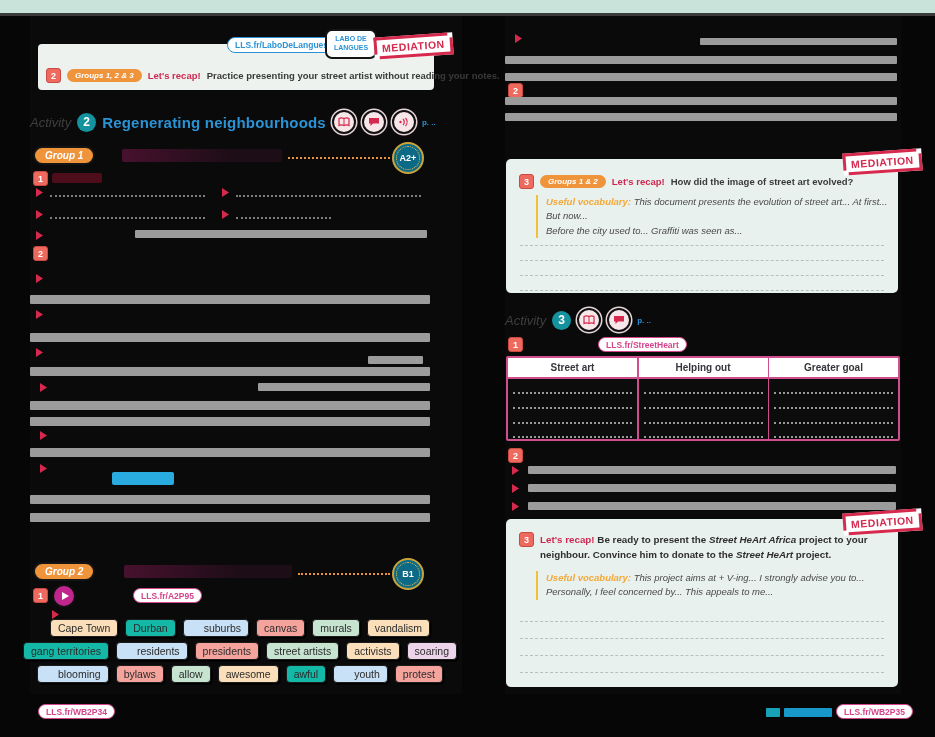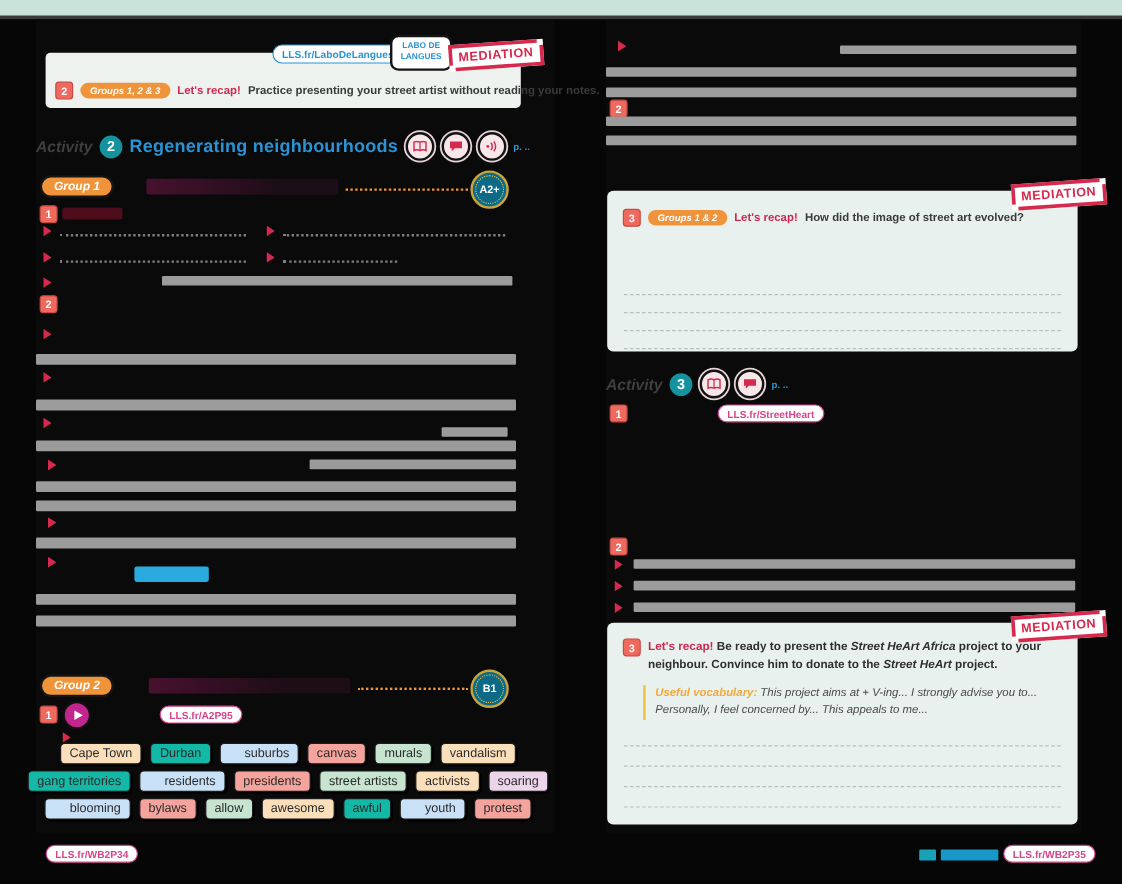--- a/index.html
+++ b/index.html
@@ -27,21 +27,21 @@
   .level-badge::before{content:'';position:absolute;inset:2px;border:1px dotted #e6c34f;border-radius:50%;}
   .labo-badge{position:absolute;background:#fff;border:2px solid #141414;border-radius:7px;color:#2a93d5;
               font-size:7px;font-weight:bold;text-align:center;line-height:1.25;padding:4px 5px;}
   .stamp{position:absolute;background:#fff;color:#d5294d;font-weight:bold;font-size:10.5px;letter-spacing:.5px;
          padding:5px 8px;transform:rotate(-4deg);white-space:nowrap;}
   .stamp::before{content:'';position:absolute;left:0;top:0;width:90%;height:62%;
                  border-top:3px solid #d5294d;border-left:3px solid #d5294d;}
   .stamp::after{content:'';position:absolute;right:0;bottom:0;width:90%;height:62%;
                 border-bottom:3px solid #d5294d;border-right:3px solid #d5294d;}
   
-  .act-word{color:#3f3f3f;font-weight:bold;font-style:italic;font-size:13px;}
+  .act-word{color:#3f3f3f;font-weight:normal;font-style:italic;font-size:13px;}
   .act-num{display:inline-flex;align-items:center;justify-content:center;width:19px;height:19px;border-radius:50%;
            background:#14939e;color:#fff;font-weight:bold;font-size:12px;}
   .act-title{color:#2a93d5;font-weight:800;font-size:15px;letter-spacing:.2px;}
   .p-ref{color:#2a93d5;font-size:8px;font-weight:bold;}
   .icon-circle{display:inline-flex;align-items:center;justify-content:center;width:20px;height:20px;border-radius:50%;
                background:#f7e7e9;border:2.5px solid #121212;box-shadow:0 0 0 1.5px #e7d4d8;}
   
   .recap-lead{color:#cf2850;font-weight:bold;font-size:9.5px;white-space:nowrap;}
   .recap-text{color:#3a3a3a;font-weight:bold;font-size:9.5px;white-space:nowrap;}
   .recap-box{position:absolute;background:#edf2ef;border-radius:4px;}
@@ -214,20 +214,25 @@
     <div class="gray-bar" style="left:0px;top:81px;width:392px;"></div>
     <div class="gray-bar" style="left:0px;top:97px;width:392px;"></div>
 
     <div class="med-box" style="left:1px;top:143px;width:392px;height:134px;">
       <div class="row" style="position:absolute;left:13px;top:15px;gap:6px;">
         <span class="num-badge">3</span>
         <span class="pill pill-orange">Groups 1 &amp; 2</span>
         <span class="recap-lead">Let's recap!</span>
         <span class="recap-text">How did the image of street art evolved?</span>
       </div>
+      <div class="vocab" style="position:absolute;left:30px;top:36px;width:345px;">
+        <span class="vocab-label">Useful vocabulary:</span>
+        <span>This document presents the evolution of street art... At first... But now...</span><br>
+        <span>Before the city used to... Graffiti was seen as...</span>
+      </div>
       <div class="write-line" style="left:14px;top:86px;width:364px;"></div>
       <div class="write-line" style="left:14px;top:101px;width:364px;"></div>
       <div class="write-line" style="left:14px;top:116px;width:364px;"></div>
       <div class="write-line" style="left:14px;top:131px;width:364px;"></div>
     </div>
     <div class="stamp" style="left:338px;top:135px;">MEDIATION</div>
 
     <div class="row" style="position:absolute;left:0px;top:292px;gap:6px;">
       <span class="act-word">Activity</span>
       <span class="act-num">3</span>
@@ -240,20 +245,43 @@
       <span class="icon-circle">
         <svg width="12" height="10" viewBox="0 0 12 10">
             <path d="M1 1h10v5.5H5L2.5 9V6.5H1z" fill="#d5294d"></path>
           </svg>
         </span>
       <span class="p-ref">p. ..</span>
     </div>
 
     <span class="num-badge abs" style="left:3px;top:321px;">1</span>
     <span class="pill pill-pink abs" style="left:93px;top:321px;">LLS.fr/StreetHeart</span>
+    <div class="sa-table" style="left:1px;top:340px;width:390px;">
+      <div class="th">Street art</div>
+      <div class="th">Helping out</div>
+      <div class="th">Greater goal</div>
+      <div class="td">
+          <i style="top:13px;"></i>
+          <i style="top:28px;"></i>
+          <i style="top:43px;"></i>
+          <i style="top:57px;"></i>
+        </div>
+      <div class="td">
+          <i style="top:13px;"></i>
+          <i style="top:28px;"></i>
+          <i style="top:43px;"></i>
+          <i style="top:57px;"></i>
+        </div>
+      <div class="td">
+          <i style="top:13px;"></i>
+          <i style="top:28px;"></i>
+          <i style="top:43px;"></i>
+          <i style="top:57px;"></i>
+        </div>
+    </div>
 
     <span class="num-badge abs" style="left:3px;top:432px;">2</span>
     <div class="red-bullet" style="left:7px;top:450px;"></div>
     <div class="gray-bar" style="left:23px;top:450px;width:368px;"></div>
     <div class="red-bullet" style="left:7px;top:468px;"></div>
     <div class="gray-bar" style="left:23px;top:468px;width:368px;"></div>
     <div class="red-bullet" style="left:7px;top:486px;"></div>
     <div class="gray-bar" style="left:23px;top:486px;width:368px;"></div>
 
     <div class="med-box" style="left:1px;top:503px;width:392px;height:168px;">

